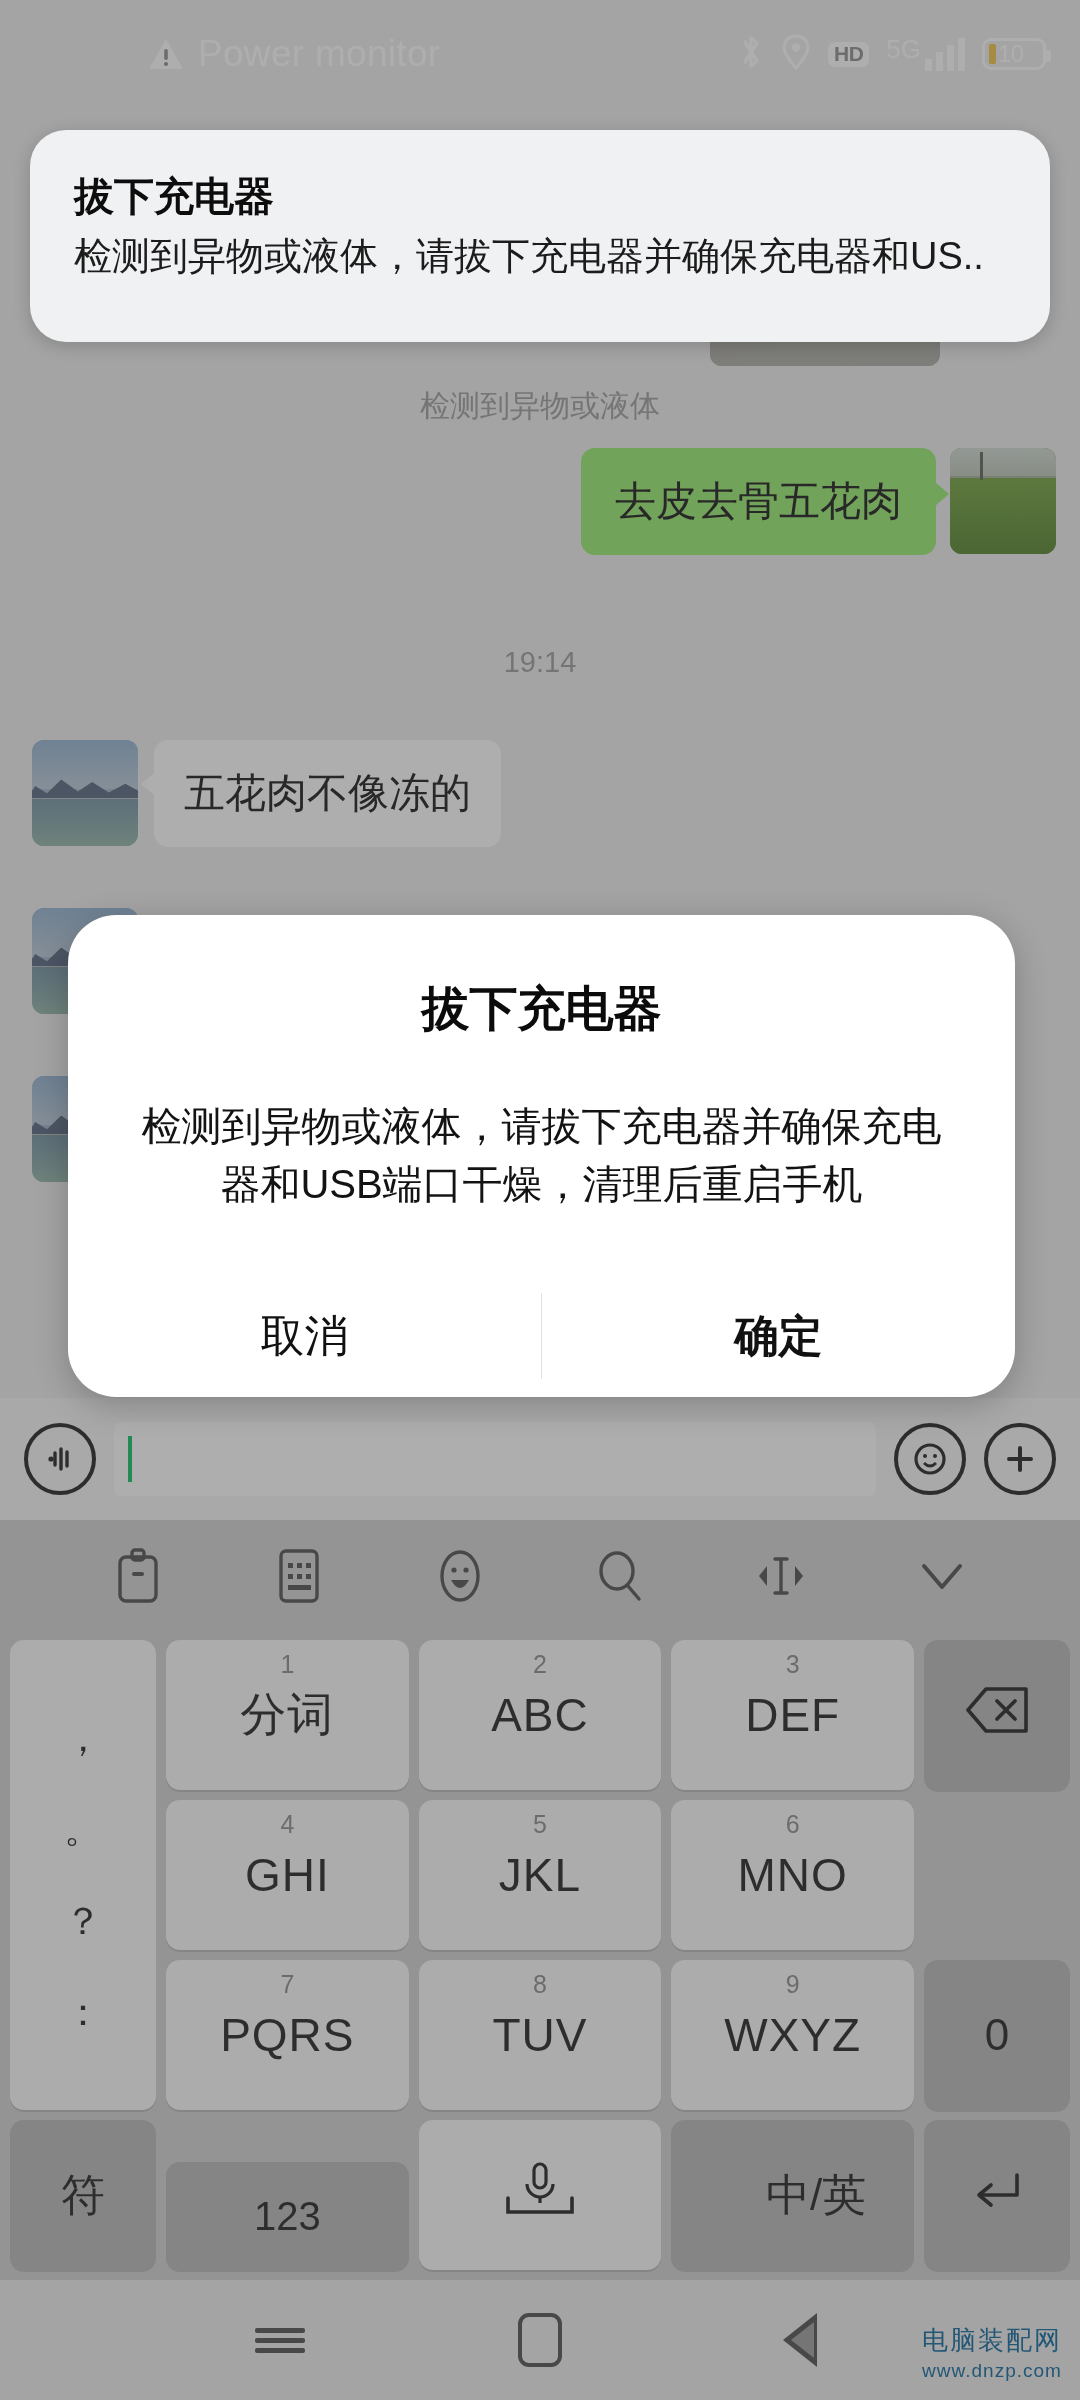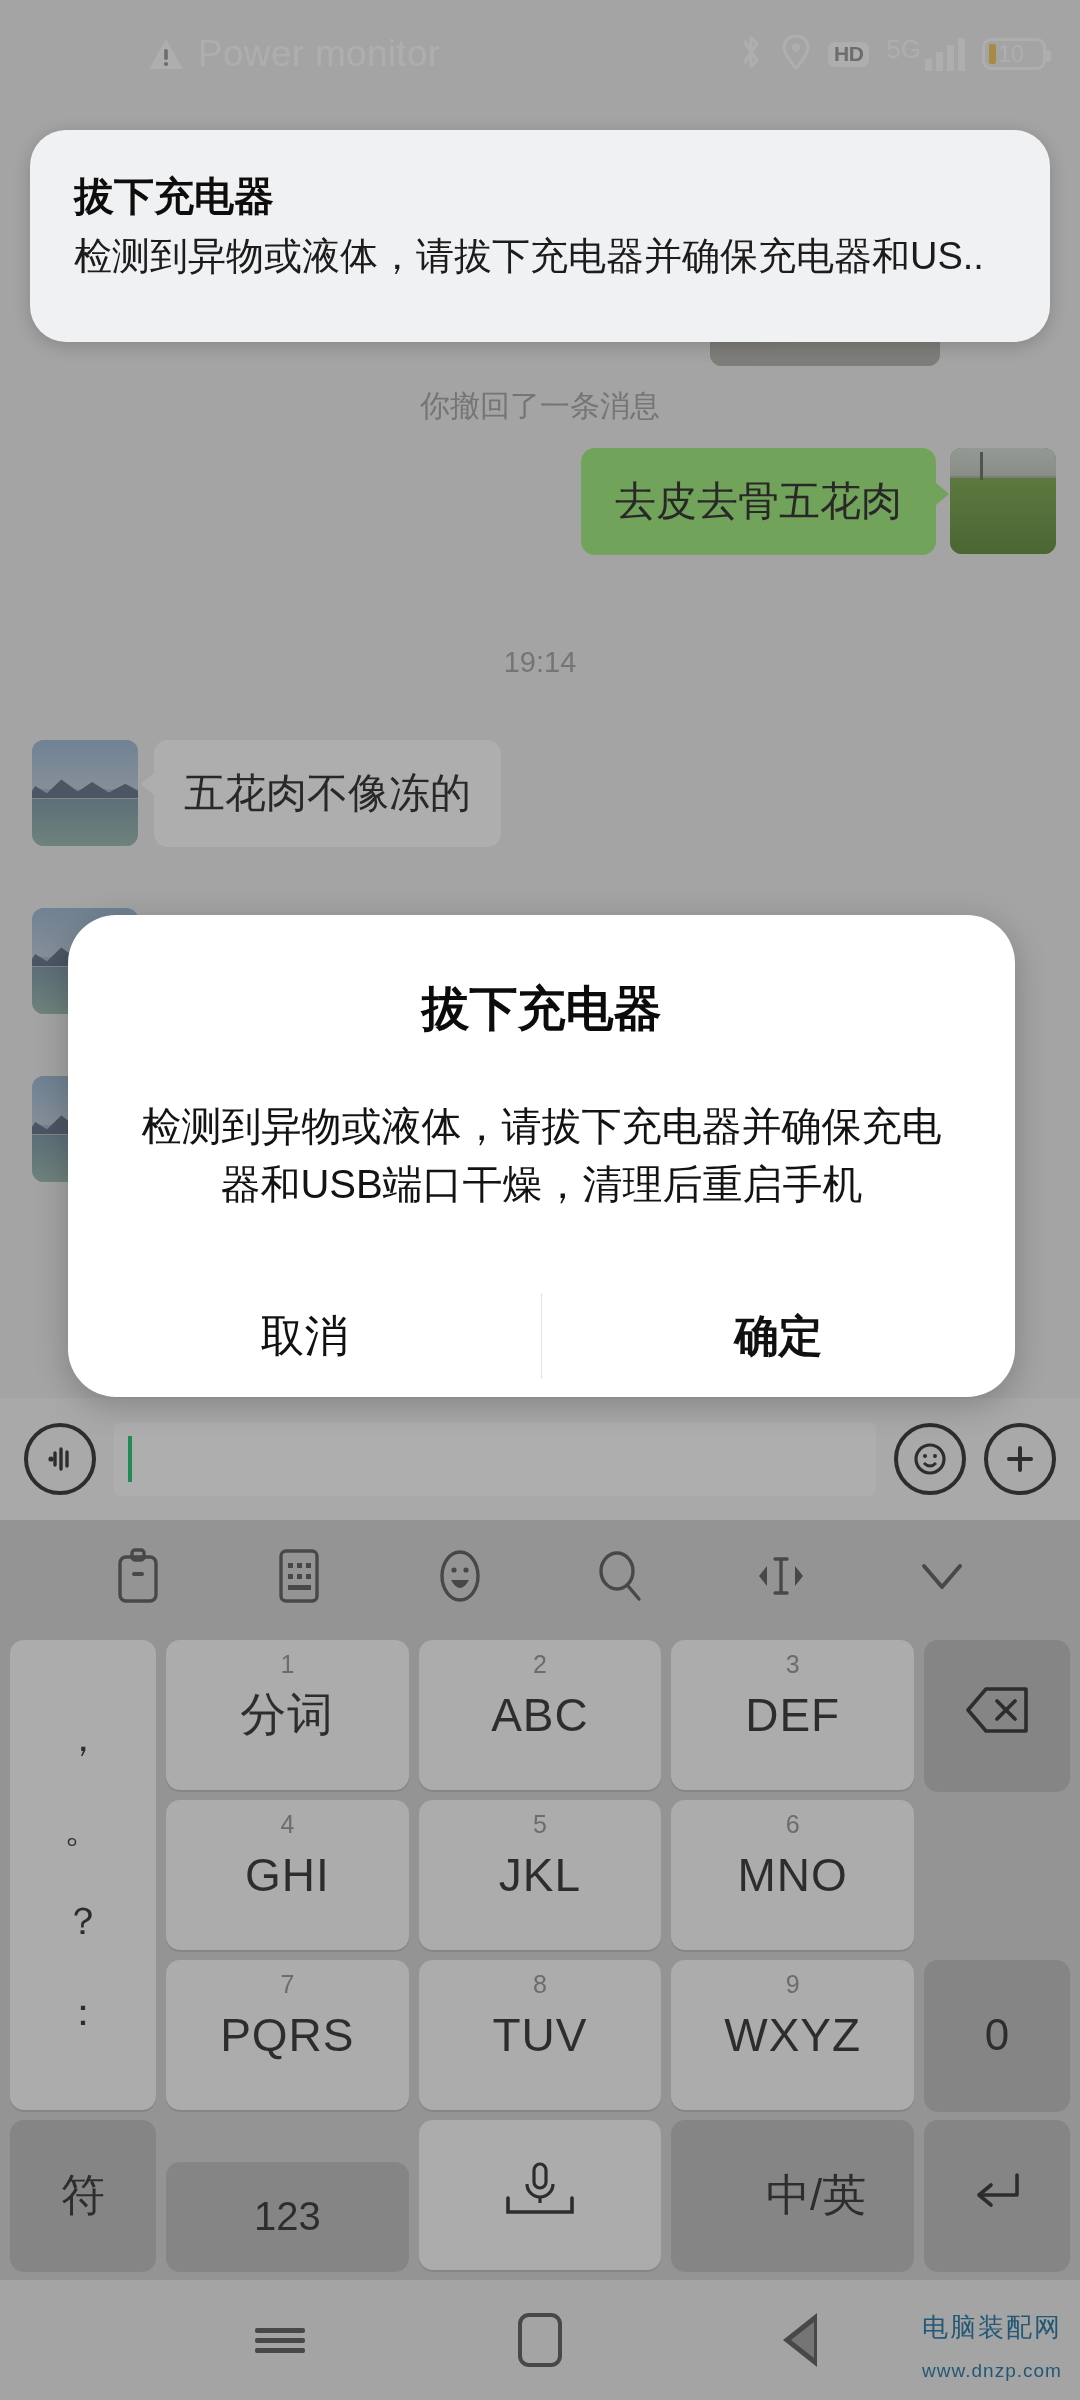--- a/index.html
+++ b/index.html
@@ -397,21 +397,21 @@
 
   
   #watermark {
     position: absolute;
     right: 18px; bottom: 18px;
     text-align: center;
     color: #0c4a6e;
     opacity: .85;
   }
   .wm-cn { font-size: 26px; letter-spacing: 2px; }
-  .wm-url { font-size: 19px; letter-spacing: 1px; margin-top: 15px; }
+  .wm-url { font-size: 19px; letter-spacing: 1px; margin-top: 2px; }
 </style>
 </head>
 <body>
 
 <div id="screen">
 
   <div id="app-layer">
 
     <div id="status-bar">
       <div class="sb-left">
@@ -452,21 +452,21 @@
         </span>
       </div>
     </div>
 
     <div id="chat">
 
       <div class="msg-row" style="right:140px; top:108px;">
         <div class="photo-meat"></div>
       </div>
 
-      <div class="msg-row sys-note" style="left:0;width:1080px;top:278px;">你撤回了一条消息</div>
+      <div class="msg-row sys-note" style="left:0;width:1080px;top:278px;">检测到异物或液体</div>
 
       <div class="msg-row" style="right:24px; top:340px; display:flex; align-items:flex-start; gap:14px;">
         <div class="bubble-out">去皮去骨五花肉</div>
         <div class="photo-field">
           <span class="pf-sky"></span>
             <span class="pf-far"></span>
             <span class="pf-grass"></span>
             <span class="pf-pole"></span>
         </div>
       </div>

